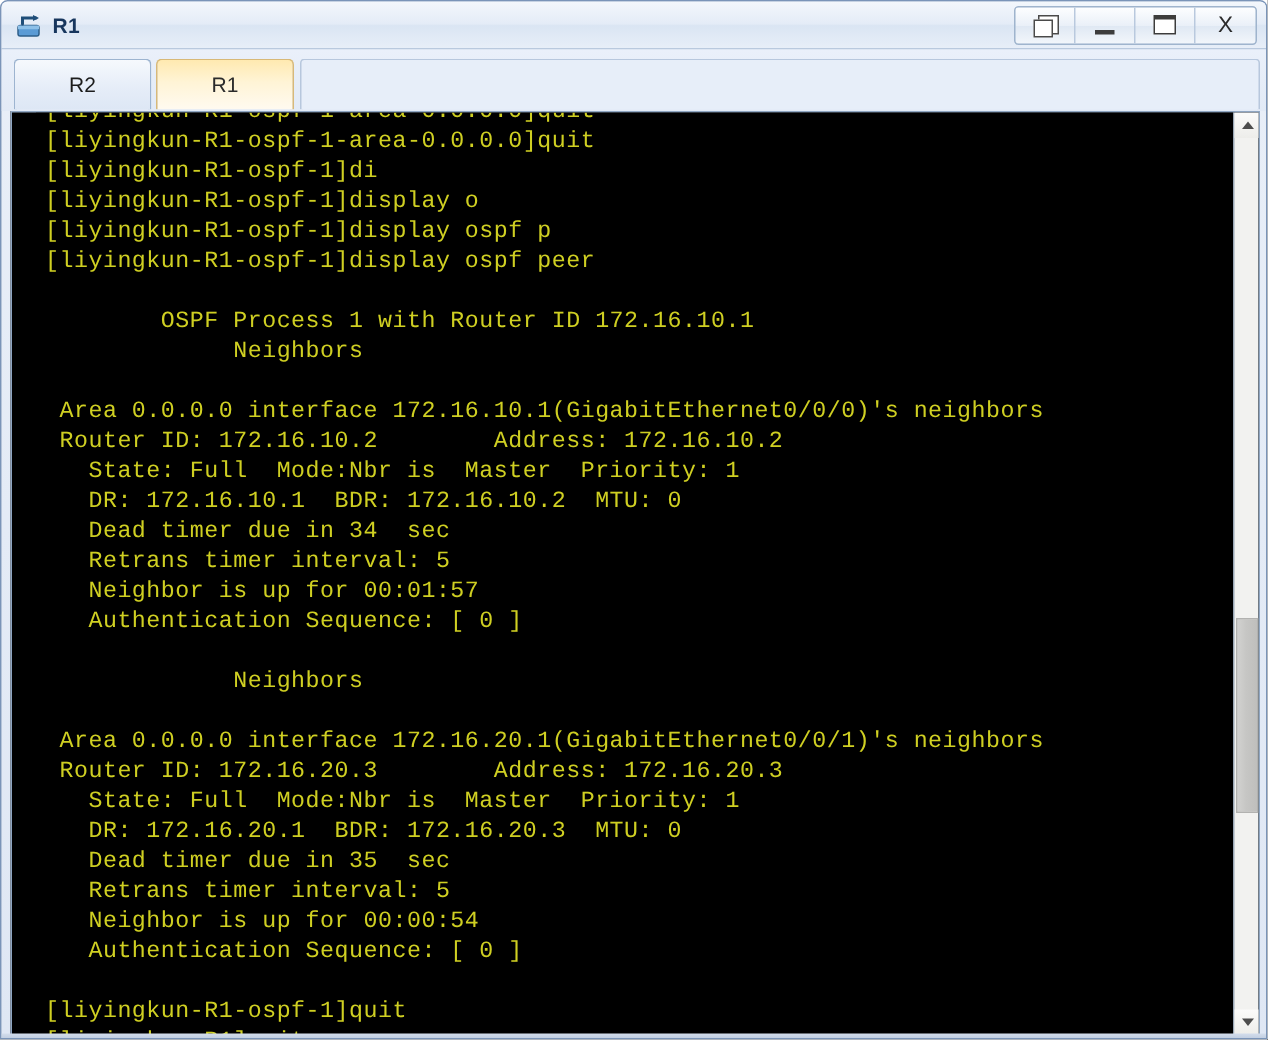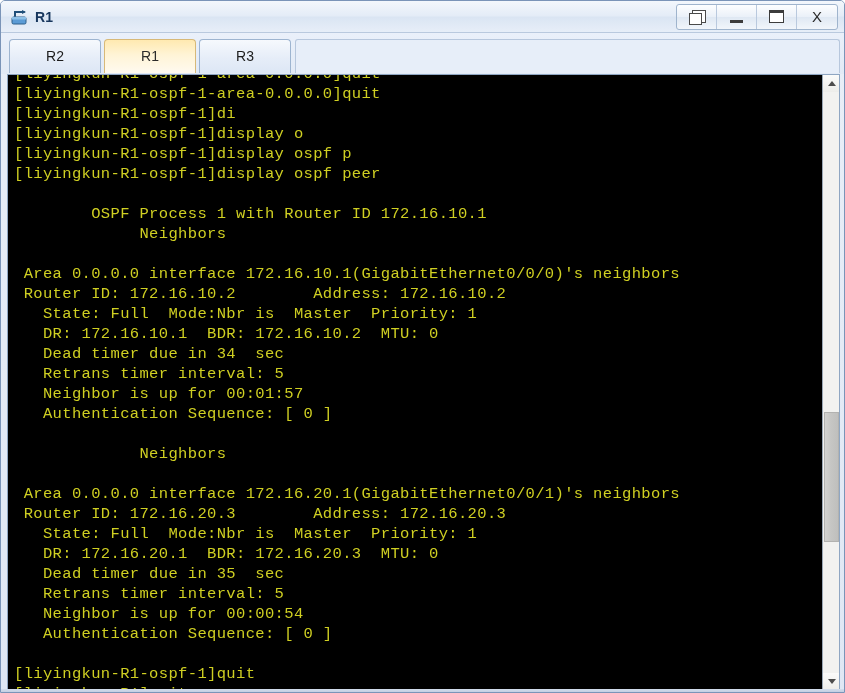--- a/index.html
+++ b/index.html
@@ -141,20 +141,21 @@
   
   .terminal-wrap {
     position: absolute;
     left: 6px; top: 73px;
     width: 833px;
     height: 617px;
     border: 1px solid #8fa6c2;
     background: #000000;
     display: flex;
     overflow: hidden;
+    padding-left: 16px;
   }
   .terminal {
     position: relative;
     flex: 1;
     background: #000000;
     overflow: hidden;
   }
   .term-lines {
     position: absolute;
     left: 0;
@@ -248,23 +249,20 @@
     </div>
   </div>
 
   <div class="tabstrip">
     <div class="tab">
       <span>R2</span>
     </div>
     <div class="tab active">
       <span>R1</span>
     </div>
-    <div class="tab">
-      <span>R3</span>
-    </div>
     <div class="tab-filler"></div>
   </div>
 
   <div class="terminal-wrap">
     <div class="terminal">
       <div class="term-lines" id="term-lines" style="color: rgb(207, 207, 34);"><div class="ln">[liyingkun-R1-ospf-1-area-0.0.0.0]quit</div><div class="ln">[liyingkun-R1-ospf-1-area-0.0.0.0]quit</div><div class="ln">[liyingkun-R1-ospf-1]di</div><div class="ln">[liyingkun-R1-ospf-1]display o</div><div class="ln">[liyingkun-R1-ospf-1]display ospf p</div><div class="ln">[liyingkun-R1-ospf-1]display ospf peer</div><div class="ln"></div><div class="ln">        OSPF Process 1 with Router ID 172.16.10.1</div><div class="ln">             Neighbors</div><div class="ln"></div><div class="ln"> Area 0.0.0.0 interface 172.16.10.1(GigabitEthernet0/0/0)'s neighbors</div><div class="ln"> Router ID: 172.16.10.2        Address: 172.16.10.2</div><div class="ln">   State: Full  Mode:Nbr is  Master  Priority: 1</div><div class="ln">   DR: 172.16.10.1  BDR: 172.16.10.2  MTU: 0</div><div class="ln">   Dead timer due in 34  sec</div><div class="ln">   Retrans timer interval: 5</div><div class="ln">   Neighbor is up for 00:01:57</div><div class="ln">   Authentication Sequence: [ 0 ]</div><div class="ln"></div><div class="ln">             Neighbors</div><div class="ln"></div><div class="ln"> Area 0.0.0.0 interface 172.16.20.1(GigabitEthernet0/0/1)'s neighbors</div><div class="ln"> Router ID: 172.16.20.3        Address: 172.16.20.3</div><div class="ln">   State: Full  Mode:Nbr is  Master  Priority: 1</div><div class="ln">   DR: 172.16.20.1  BDR: 172.16.20.3  MTU: 0</div><div class="ln">   Dead timer due in 35  sec</div><div class="ln">   Retrans timer interval: 5</div><div class="ln">   Neighbor is up for 00:00:54</div><div class="ln">   Authentication Sequence: [ 0 ]</div><div class="ln"></div><div class="ln">[liyingkun-R1-ospf-1]quit</div><div class="ln">[liyingkun-R1]quit</div></div>
     </div>
 
     <div class="scrollbar">
       <div class="sb-arrow up">

